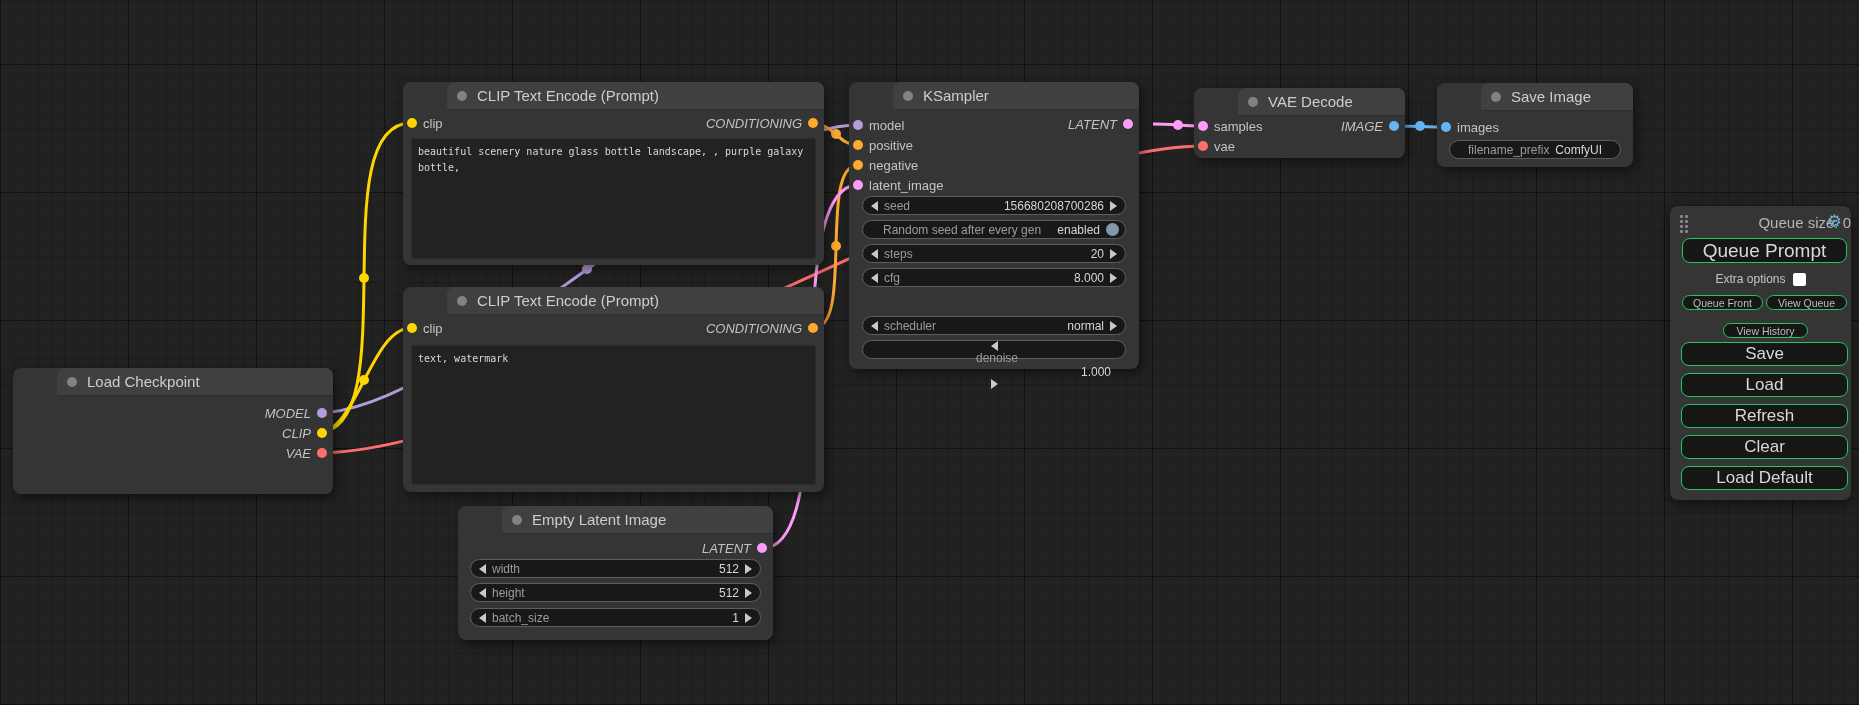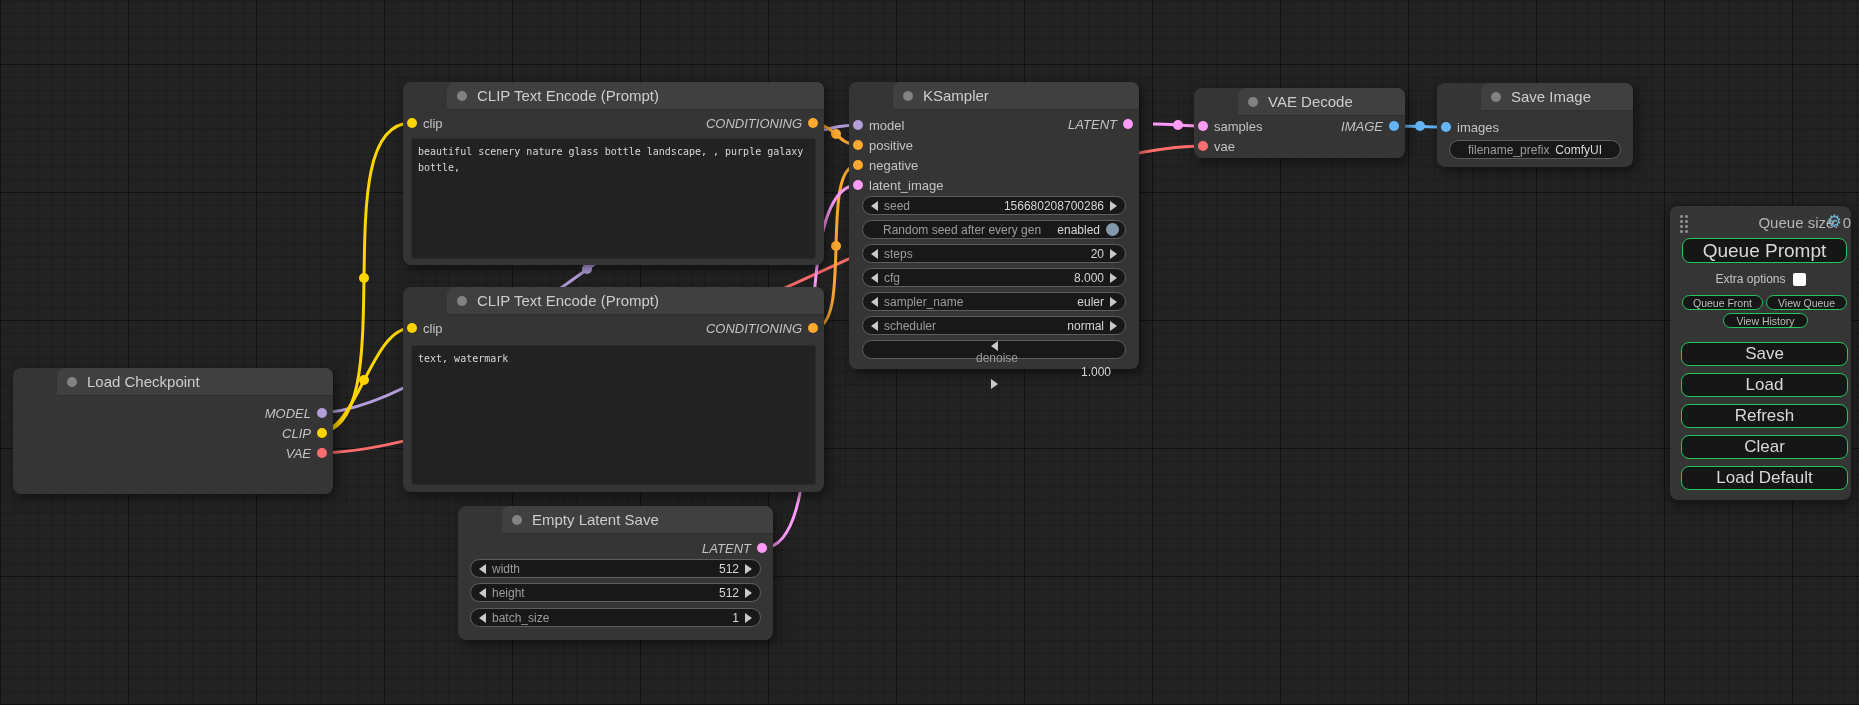--- a/index.html
+++ b/index.html
@@ -61,21 +61,21 @@
   .btn{position:absolute;background:#161616;border:1px solid #22c55e;border-radius:8px;
        color:#D8D8D8;display:flex;align-items:center;justify-content:center;cursor:pointer;
        box-sizing:border-box;white-space:nowrap;}
   .btn-queue{left:12px;top:32px;width:165px;height:25px;font-size:19px;}
   .extra{position:absolute;left:0;top:66px;width:100%;display:flex;align-items:center;
          justify-content:center;gap:7px;color:#C4C4C4;font-size:12px;}
   .chk{width:13px;height:13px;background:#FFFFFF;border-radius:2px;cursor:pointer;}
   .btn-sm{height:15px;font-size:10.5px;border-radius:8px;color:#BDBDBD;}
   .b-qf{left:12px;top:89px;width:81px;}
   .b-vq{left:96px;top:89px;width:81px;}
-  .b-vh{left:53px;top:107px;width:85px;}
+  .b-vh{left:53px;top:117px;width:85px;}
   .btn-big{left:11px;width:167px;height:24px;font-size:17px;}
   .b-save{top:136px;} .b-load{top:167px;} .b-refresh{top:198px;} .b-clear{top:229px;} .b-default{top:260px;}
 </style>
 </head>
 <body>
 
 <div id="app">
 
   <svg id="wires" width="1859" height="705">
     <path class="l-model" d="M317,413 C457,413 718,125 858,125"></path>
@@ -145,21 +145,21 @@
     <div class="prow out" style="top:34px;">
       <span>CONDITIONING</span>
       <span class="pdot d-cond"></span>
     </div>
     <textarea class="ta" style="left: 8px; top: 58px; width: 405px; height: 140px;" spellcheck="false">text, watermark</textarea>
   </div>
 
   <div class="node" style="left:458px;top:506px;width:315px;height:134px;">
     <div class="ntitle">
       <span class="tdot"></span>
-      <span>Empty Latent Save</span>
+      <span>Empty Latent Image</span>
     </div>
     <div class="prow out" style="top:35px;">
       <span>LATENT</span>
       <span class="pdot d-latent"></span>
     </div>
     <div class="widget" style="left:12px;right:12px;top:53px;">
       <span class="tri-l"></span>
       <span class="wlabel">width</span>
       <span class="wvalue">512</span>
       <span class="tri-r"></span>
@@ -217,26 +217,20 @@
     <div class="widget" style="left:13px;right:13px;top:162px;">
       <span class="tri-l"></span>
       <span class="wlabel">steps</span>
       <span class="wvalue">20</span>
       <span class="tri-r"></span>
     </div>
     <div class="widget" style="left:13px;right:13px;top:186px;">
       <span class="tri-l"></span>
       <span class="wlabel">cfg</span>
       <span class="wvalue">8.000</span>
-      <span class="tri-r"></span>
-    </div>
-    <div class="widget" style="left:13px;right:13px;top:210px;">
-      <span class="tri-l"></span>
-      <span class="wlabel">sampler_name</span>
-      <span class="wvalue">euler</span>
       <span class="tri-r"></span>
     </div>
     <div class="widget" style="left:13px;right:13px;top:234px;">
       <span class="tri-l"></span>
       <span class="wlabel">scheduler</span>
       <span class="wvalue">normal</span>
       <span class="tri-r"></span>
     </div>
     <div class="widget" style="left:13px;right:13px;top:258px;flex-direction:column;">
       <span class="tri-l"></span>

